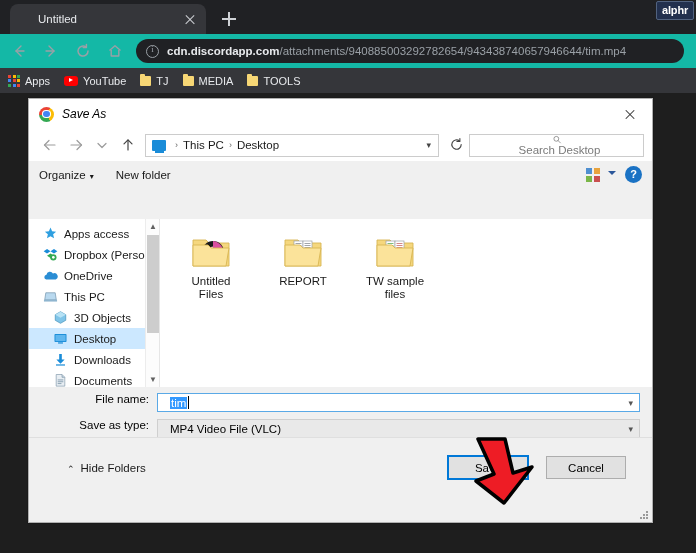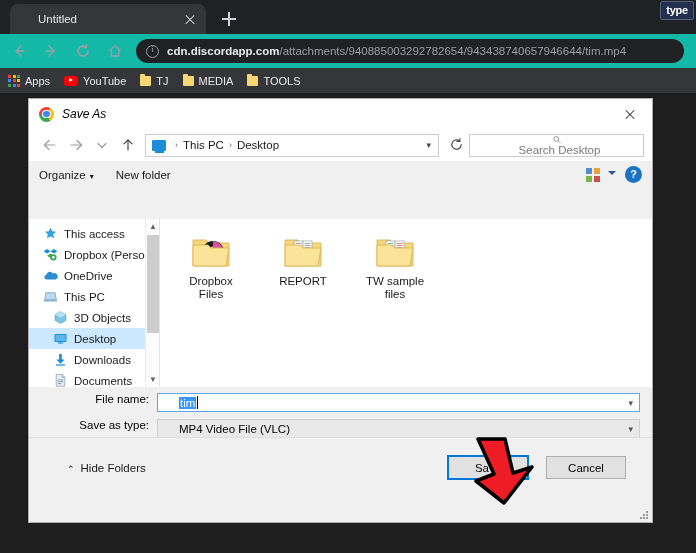--- a/index.html
+++ b/index.html
@@ -241,21 +241,21 @@
   .fi-icon { width:44px; height:38px; margin:0 auto; position:relative; }
 
   .dlg-fields {
     position:absolute; left:0; top:288px; right:0; height:52px;
     background:#f0f0f0; padding-top:6px;
   }
   .frow { display:flex; height:19px; margin-bottom:7px; }
   .flabel { width:128px; text-align:right; font-size:11.5px; padding-right:8px; }
   .fctrl {
     flex:1; margin-right:12px; height:19px; display:flex; align-items:center;
-    padding:0 21px; position:relative; font-size:11.5px;
+    padding:0 12px; position:relative; font-size:11.5px;
   }
   .fctrl.name { background:#fff; border:1px solid #5aa9e6; }
   .fctrl.type { background:#e9e9e9; border:1px solid #cfcfcf; }
   .selected-text { background:#3399ff; color:#fff; padding:0 1px; }
   .caret-line { width:1px; height:13px; background:#000; margin-left:1px; }
   .fcaret { position:absolute; right:6px; color:#555; font-size:9px; }
 
   .dlg-footer {
     position:absolute; left:0; bottom:0; right:0; height:85px;
     background:#f0f0f0; border-top:1px solid #dfdfdf;
@@ -288,21 +288,21 @@
 <body>
 
 <div id="browser">
 
   <div class="tabstrip">
     <div class="tab">
       <span class="tab-title">Untitled</span>
       <span class="tab-close"></span>
     </div>
     <div class="newtab"></div>
-    <div class="watermark">type</div>
+    <div class="watermark">alphr</div>
   </div>
 
   <div class="toolbar">
     <div class="navbtn">
       <svg width="16" height="16" viewBox="0 0 16 16" fill="none" stroke="currentColor" stroke-width="1.4">
         <path d="M10 3 L5 8 L10 13" stroke-linecap="round" stroke-linejoin="round"></path>
         <path d="M5 8 H13" stroke-linecap="round"></path>
       </svg>
     </div>
     <div class="navbtn">
@@ -439,21 +439,21 @@
   <div class="dlg-body">
 
     <div class="navpane">
 
       <div class="nav-item">
         <span class="nav-ico">
           <svg width="15" height="15" viewBox="0 0 16 16">
             <path d="M8 1.6 L9.7 5.6 L14 6 L10.8 8.9 L11.8 13 L8 10.8 L4.2 13 L5.2 8.9 L2 6 L6.3 5.6 Z" fill="#2f9fe0"></path>
           </svg>
         </span>
-        <span class="nav-label">This access</span>
+        <span class="nav-label">Apps access</span>
       </div>
 
       <div class="nav-item">
         <span class="nav-ico">
           <svg width="15" height="15" viewBox="0 0 16 16">
             <path d="M4.3 2 L8 4.4 L4.3 6.8 L0.7 4.4 Z" fill="#1a8cd8"></path>
             <path d="M11.7 2 L15.3 4.4 L11.7 6.8 L8 4.4 Z" fill="#1a8cd8"></path>
             <path d="M4.3 9.2 L8 6.8 L11.7 9.2 L8 11.6 Z" fill="#34a853"></path>
             <circle cx="11" cy="11" r="3.4" fill="#34a853"></circle>
             <circle cx="11" cy="11" r="1.4" fill="#fff"></circle>
@@ -539,21 +539,21 @@
         <div class="fi-icon">
           <svg width="44" height="38" viewBox="0 0 44 38">
             <path d="M4 7 H17 L20 10 H40 V33 H4 Z" fill="#f5d77e" stroke="#d8b552" stroke-width="0.9"></path>
             <circle cx="24" cy="19" r="11" fill="#1a1a1a"></circle>
             <circle cx="24" cy="19" r="5.5" fill="#f2c6d8"></circle>
             <circle cx="24" cy="19" r="2" fill="#fff"></circle>
             <path d="M24 8 A11 11 0 0 1 33 24 L24 19 Z" fill="#d94fa0"></path>
             <path d="M4 12 H19 L22 15 H40 L37 33 H4 Z" fill="#fbe39a" stroke="#d8b552" stroke-width="0.9"></path>
           </svg>
         </div>
-        <div class="fi-label">Dropbox Files</div>
+        <div class="fi-label">Untitled Files</div>
       </div>
 
       <div class="fileitem">
         <div class="fi-icon">
           <svg width="44" height="38" viewBox="0 0 44 38">
             <path d="M4 7 H17 L20 10 H40 V33 H4 Z" fill="#f5d77e" stroke="#d8b552" stroke-width="0.9"></path>
             <rect x="13" y="8" width="9" height="17" fill="#fff" stroke="#9aa0a6" stroke-width="0.7"></rect>
             <rect x="22" y="8" width="9" height="17" fill="#fff" stroke="#9aa0a6" stroke-width="0.7"></rect>
             <g fill="#8a8f94">
               <rect x="14.5" y="10" width="6" height="0.8"></rect>

